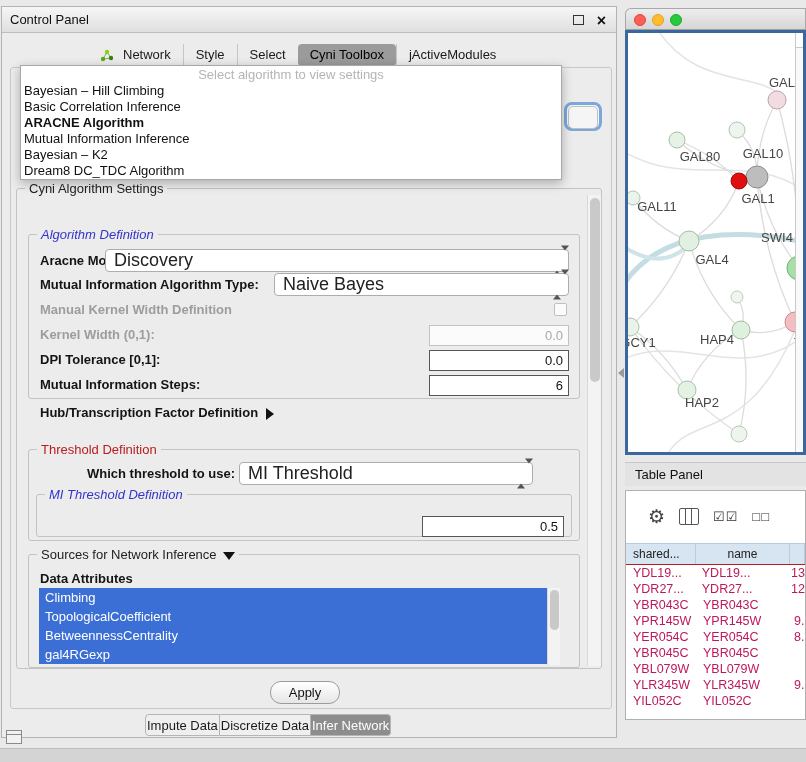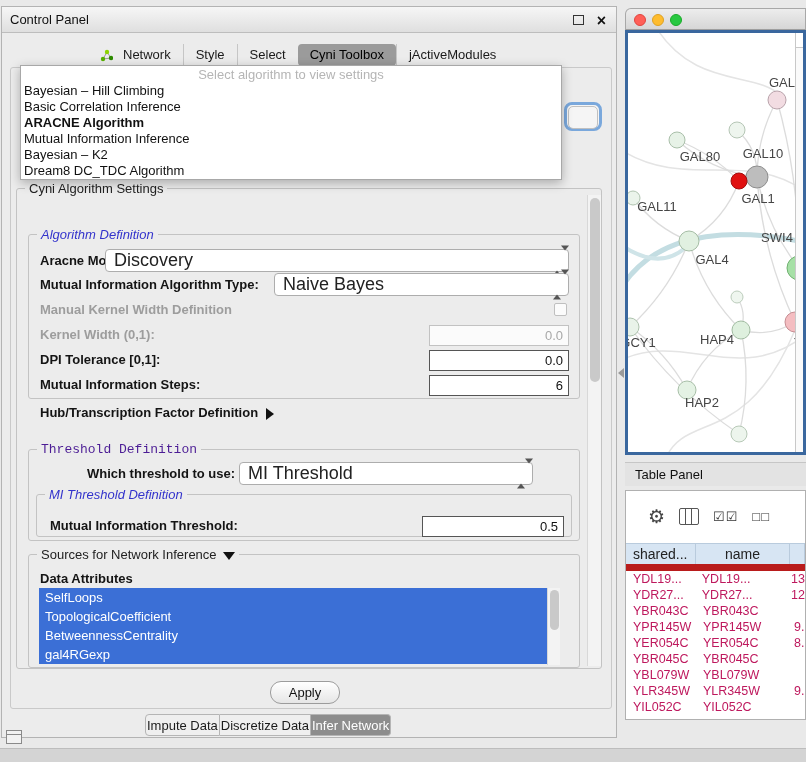--- a/index.html
+++ b/index.html
@@ -24,21 +24,21 @@
   
   #algo-popup{left:18px;top:58px;width:542px;background:#fff;border:1px solid #a8a8a8;box-shadow:0 3px 10px rgba(0,0,0,.28);z-index:50;box-sizing:border-box;}
   #algo-prompt{height:17px;line-height:17px;text-align:center;color:#b5b5b5;font-size:13px;}
   .ditem{height:16px;line-height:16px;font-size:13px;color:#111;padding-left:3px;white-space:nowrap;}
   .ditem.bold{font-weight:bold;}
   
   .group{border:1px solid #c3c3c3;border-radius:3px;box-sizing:border-box;}
   .gtitle{position:absolute;top:-8px;left:8px;background:#ececec;padding:0 4px;font-size:13px;white-space:nowrap;}
   .t-black{color:#222;}
   .t-blue{color:#3333cc;font-style:italic;}
-  .t-green{color:#4c1d95;font-family:Liberation Mono, monospace;}
+  .t-green{color:#b91c1c;}
   #settings-group{left:14px;top:181px;width:586px;height:481px;overflow:visible;}
   .lbl{font-size:13px;font-weight:bold;color:#141414;white-space:nowrap;}
   .lbl.dis{color:#9d9d9d;}
   
   .combo{background:#fff;border:1px solid #adadad;border-radius:4px;box-sizing:border-box;font-size:18px;color:#222;}
   .combo .val{position:absolute;left:8px;top:0;bottom:0;display:flex;align-items:center;}
   .arrows{position:absolute;right:6px;top:50%;transform:translateY(-50%);width:9px;}
   .arrows .up{width:0;height:0;border-left:4px solid transparent;border-right:4px solid transparent;border-bottom:5px solid #555;margin:0 auto 2px;}
   .arrows .dn{width:0;height:0;border-left:4px solid transparent;border-right:4px solid transparent;border-top:5px solid #555;margin:0 auto;}
   
@@ -75,21 +75,21 @@
   
   #tp-titlebar{left:625px;top:462px;width:181px;height:24px;background:#e3e3e3;border-top:1px solid #c6c6c6;line-height:24px;font-size:13px;color:#111;padding-left:10px;box-sizing:border-box;}
   #tp{left:625px;top:490px;width:181px;height:230px;background:#fff;border:1px solid #b0b0b0;box-sizing:border-box;overflow:hidden;}
   #tp-toolbar{position:absolute;left:0;top:0;right:0;height:50px;display:flex;align-items:center;gap:14px;padding-left:22px;}
   #gear-ico{font-size:19px;color:#444;}
   #cols-ico{width:18px;height:15px;border:1.5px solid #555;border-radius:2px;position:relative;box-sizing:content-box;}
   #cols-ico i{position:absolute;top:0;bottom:0;width:0;border-left:1.5px solid #555;}
   #cols-ico i.a{left:5px;} #cols-ico i.b{left:11px;}
   .glyph-pair{font-size:13px;color:#333;letter-spacing:1px;}
   #tp-table{position:absolute;left:0;top:52px;right:0;}
-  .thead{display:flex;height:20px;background:#d7e5f3;border-top:1px solid #b9cbdd;border-bottom:7px solid #b91c1c;font-size:14px;color:#222;align-items:center;}
+  .thead{display:flex;height:20px;background:#d7e5f3;border-top:1px solid #b9cbdd;border-bottom:1px solid #b91c1c;font-size:12px;color:#222;align-items:center;}
   .th{border-right:1px solid #b9cbdd;box-sizing:border-box;height:100%;display:flex;align-items:center;}
   .trow{display:flex;height:16px;font-size:12.5px;color:#be185d;align-items:center;}
   .c0{width:70px;padding-left:7px;box-sizing:border-box;}
   .c1{width:94px;padding-left:7px;box-sizing:border-box;}
   .c2{flex:1;padding-left:4px;}
   .th.c1{justify-content:center;padding-left:0;}
   
   #footer-strip{left:0;top:748px;width:806px;height:14px;background:#d4d4d4;border-top:1px solid #bdbdbd;box-sizing:border-box;}
   #show-panel-ico{left:6px;top:730px;width:16px;height:14px;border:1px solid #8a8a8a;background:#f2f2f2;box-sizing:border-box;}
   #show-panel-ico i{position:absolute;left:0;top:3px;right:0;border-top:1px solid #8a8a8a;}
@@ -167,29 +167,28 @@
     <span class="gtitle t-green">Threshold Definition</span>
   </div>
   <span class="abs lbl" style="left:85px;top:459px;">Which threshold to use:</span>
   <div class="abs group" style="left:34px;top:487px;width:536px;height:43px;">
     <span class="gtitle t-blue">MI Threshold Definition</span>
   </div>
   <div class="abs combo" style="left:237px;top:455px;width:294px;height:23px;">
     <span class="val">MI Threshold</span>
     <span class="arrows"><span class="up"></span><span class="dn"></span></span>
   </div>
-  <span class="abs lbl" style="left:48px;top:511px;">Mutual Information Threshold:</span>
   <input class="abs field" style="left: 420px; top: 509px; width: 142px; height: 21px;" value="0.5">
 
   <div class="abs group" style="left:26px;top:547px;width:552px;height:114px;">
     <span class="gtitle t-black"><span>Sources for Network Inference</span><span class="arrow-down"></span></span>
   </div>
   <span class="abs lbl" style="left:38px;top:564px;">Data Attributes</span>
   <div id="attr-list" class="abs" style="left:37px;top:581px;width:508px;height:77px;">
-      <div class="attr-row">SelfLoops</div>
+      <div class="attr-row">Climbing</div>
       <div class="attr-row">TopologicalCoefficient</div>
       <div class="attr-row">BetweennessCentrality</div>
       <div class="attr-row">gal4RGexp</div>
     </div>
   <div class="abs vtrack" style="left:545px;top:581px;width:13px;height:77px;">
     <div class="vthumb" style="margin:2px auto;width:9px;height:40px;"></div>
   </div>
 
   <div class="abs vtrack" style="left:585px;top:188px;width:14px;height:471px;">
     <div class="vthumb abs" style="left:2px;top:3px;width:10px;height:184px;"></div>

